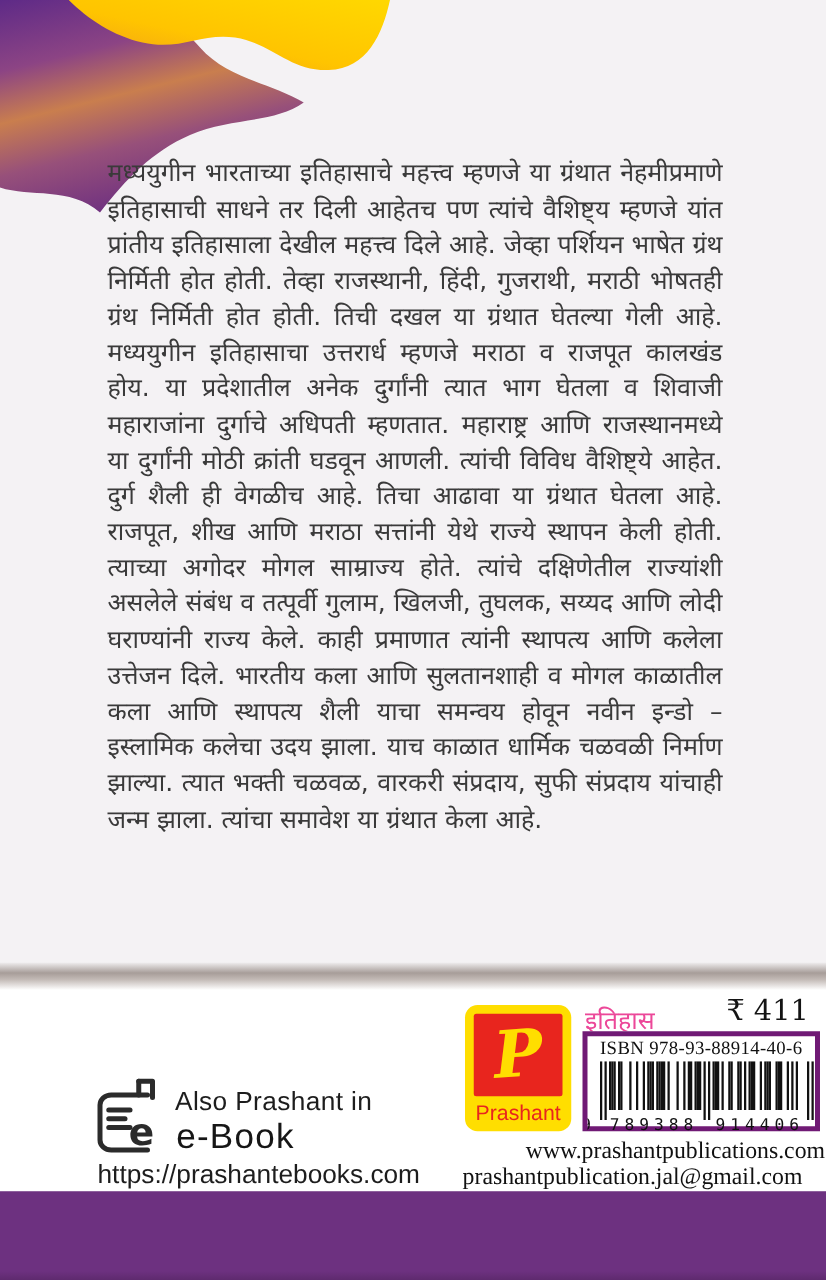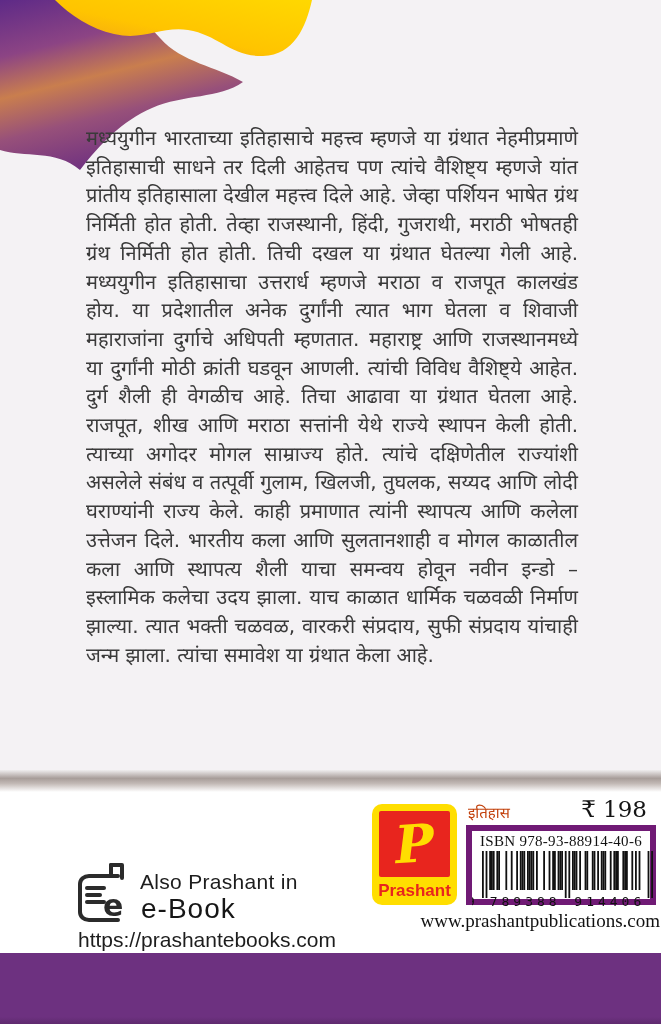--- a/index.html
+++ b/index.html
@@ -66,39 +66,39 @@
   .logo-monogram {
     font-family:"DejaVu Serif", serif;
     font-style:italic; font-weight:bold;
     font-size:52px; color:#ffde00; line-height:1;
     transform:rotate(-4deg);
   }
   .logo-name {
     position:absolute; left:0; bottom:4px; width:100%;
     text-align:center;
     font-family:"Liberation Sans", sans-serif;
-    font-weight:bold; font-size:17px; color:#e8251e;
+    font-weight:normal; font-size:17px; color:#e8251e;
   }
 
   
   .category {
     position:absolute; left:468px; top:10px;
-    font-size:15px; color:#c2410c;
+    font-size:20px; color:#ec4899;
     font-family:"DejaVu Sans", sans-serif;
   }
   .price {
     position:absolute; right:14px; top:4px;
     font-size:23px; color:#141414;
     font-family:"DejaVu Serif", serif;
   }
 
   
   .barcode-box {
     position:absolute; left:466px; top:33px; width:190px; height:80px;
-    background:#fff; border:6px solid #701a75;
+    background:#fff; border:4px solid #701a75;
     box-sizing:border-box; text-align:center;
   }
   .isbn-label {
     font-family:"Liberation Serif", serif;
     font-size:15px; color:#111; margin-top:2px; letter-spacing:0.3px;
     white-space:nowrap;
   }
   .barcode-svg { display:block; margin:1px auto 0 auto; }
 
   .website {
@@ -164,21 +164,21 @@
     <div class="ebook-url">https://prashantebooks.com</div>
 
     <div class="logo">
       <div class="logo-inner">
         <span class="logo-monogram">P</span>
       </div>
       <div class="logo-name">Prashant</div>
     </div>
 
     <div class="category">इतिहास</div>
-    <div class="price">₹ 198</div>
+    <div class="price">₹ 411</div>
 
     <div class="barcode-box">
       <div class="isbn-label">ISBN 978-93-88914-40-6</div>
       <svg id="barcode-svg" class="barcode-svg" width="182" height="57" viewBox="0 0 182 57" xmlns="http://www.w3.org/2000/svg" aria-hidden="true">
           <rect x="10.00" y="0" width="1.80" height="47" fill="#111"></rect>
           <rect x="13.60" y="0" width="1.80" height="47" fill="#111"></rect>
           <rect x="17.20" y="0" width="1.80" height="39" fill="#111"></rect>
           <rect x="19.00" y="0" width="1.80" height="39" fill="#111"></rect>
           <rect x="20.80" y="0" width="1.80" height="39" fill="#111"></rect>
           <rect x="24.40" y="0" width="1.80" height="39" fill="#111"></rect>
@@ -227,17 +227,18 @@
           <rect x="166.60" y="0" width="1.80" height="39" fill="#111"></rect>
           <rect x="175.60" y="0" width="1.80" height="47" fill="#111"></rect>
           <rect x="179.20" y="0" width="1.80" height="47" fill="#111"></rect>
           <text x="1" y="55" font-family="DejaVu Sans Mono, monospace" font-size="13" fill="#111" text-anchor="middle" letter-spacing="4">9</text>
           <text x="53.2" y="55" font-family="DejaVu Sans Mono, monospace" font-size="13" fill="#111" text-anchor="middle" letter-spacing="4">789388</text>
           <text x="137.8" y="55" font-family="DejaVu Sans Mono, monospace" font-size="13" fill="#111" text-anchor="middle" letter-spacing="4">914406</text>
         </svg>
     </div>
 
     <div class="website">www.prashantpublications.com</div>
+    <div class="email">prashantpublication.jal@gmail.com</div>
   </div>
 
   <div class="bottom-bar"></div>
 
 </div>
 
 </body></html>

